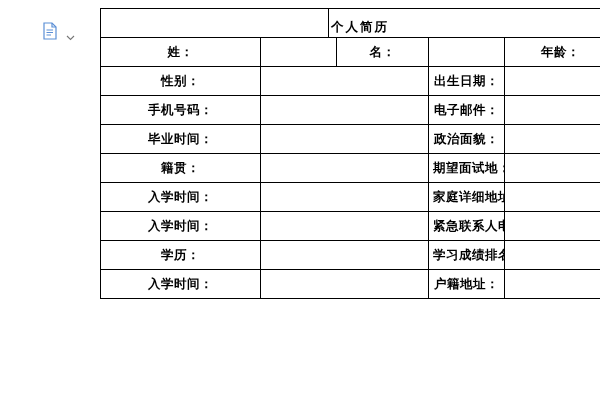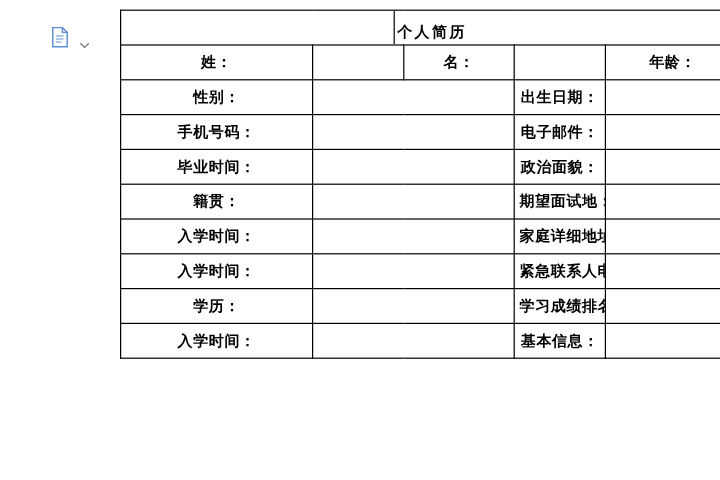--- a/index.html
+++ b/index.html
@@ -208,21 +208,21 @@
       <tr>
         <td class="label">学历：</td>
         <td class="value" colspan="2"></td>
         <td class="label">学习成绩排名：</td>
         <td class="value"></td>
       </tr>
 
       <tr>
         <td class="label">入学时间：</td>
         <td class="value" colspan="2"></td>
-        <td class="label">基本信息：</td>
+        <td class="label">户籍地址：</td>
         <td class="value"></td>
       </tr>
 
     </tbody>
       </table>
   </div>
 
 </div>
 
 </body></html>

